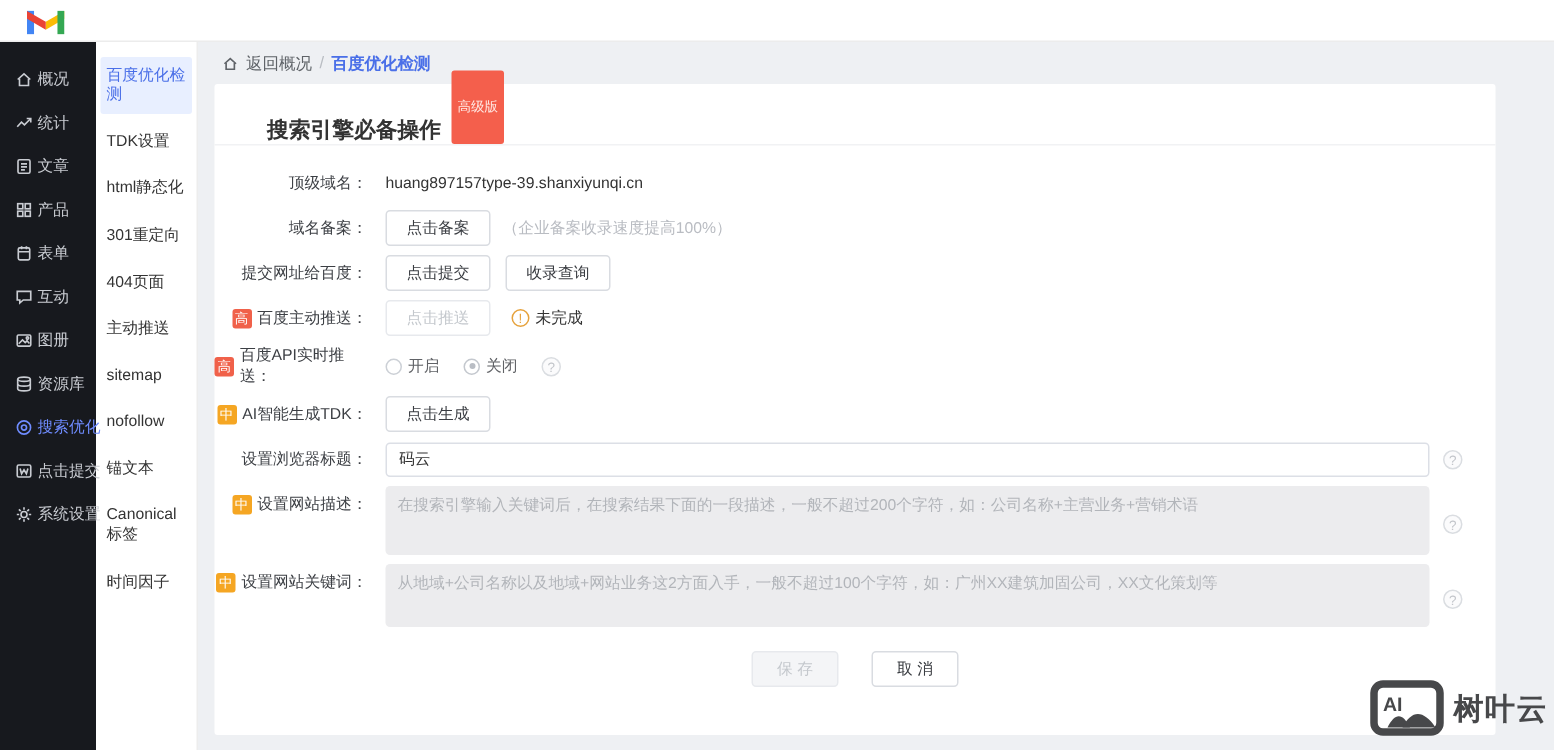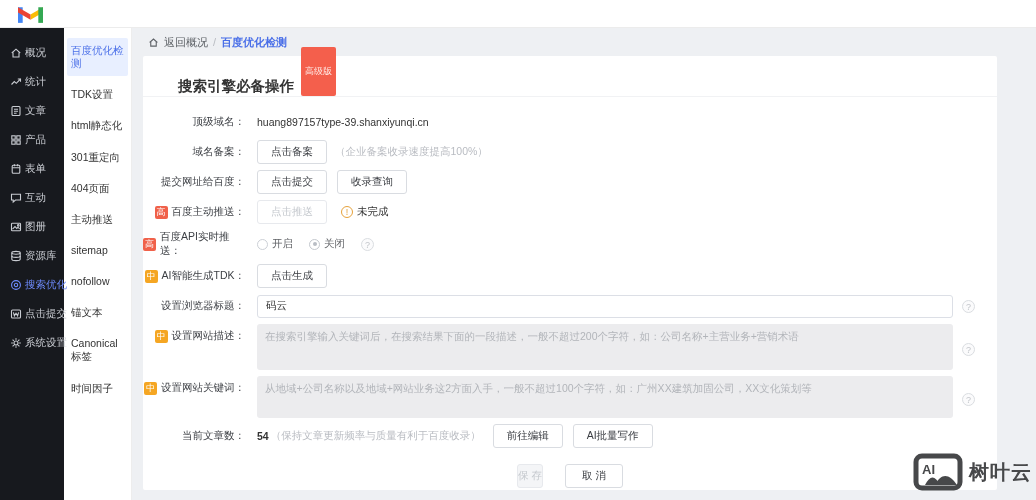--- a/index.html
+++ b/index.html
@@ -85,21 +85,21 @@
   .ta-desc { height:46px; }
   .ta-key  { height:42px; }
   .frow.top-align { align-items:flex-start; }
   .frow.top-align .frow-label { margin-top:5px; }
   .frow.top-align .q-ic { margin-top:5px; }
 
   .count-num { font-weight:bold; color:#333; margin-right:2px; }
   .articles-note { color:#b9bcc2; margin-right:12px; }
 
   .footer-row { display:flex; justify-content:center; gap:22px; margin-top:16px; }
-  .btn-save { height:24px; padding:0 0; background:#f4f5f7; border:1px solid #e7e9ed; color:#c4c8cd;
+  .btn-save { height:24px; padding:0 16px; background:#f4f5f7; border:1px solid #e7e9ed; color:#c4c8cd;
     border-radius:3px; font-size:10.5px; cursor:not-allowed; }
   .btn-cancel { height:24px; padding:0 16px; background:#fff; border:1px solid #d9dce1; color:#3a3d42;
     border-radius:3px; font-size:10.5px; cursor:pointer; }
 
   
   .watermark { position:absolute; right:4px; bottom:8px; display:flex; align-items:center; gap:6px;
     z-index:6; }
   .wm-text { font-size:20px; font-weight:bold; color:#47484a; letter-spacing:1px; }
 </style>
 </head>
@@ -340,31 +340,20 @@
         <div class="frow-label">
           <span class="pri-badge pri-mid">中</span>
           <span>设置网站关键词：</span>
         </div>
         <div class="frow-content">
           <textarea class="text-area ta-key" placeholder="从地域+公司名称以及地域+网站业务这2方面入手，一般不超过100个字符，如：广州XX建筑加固公司，XX文化策划等" style=""></textarea>
           <span class="q-ic">?</span>
         </div>
       </div>
 
-      <div class="frow">
-        <div class="frow-label">
-            <span>当前文章数：</span>
-          </div>
-        <div class="frow-content">
-          <span class="count-num">54</span>
-          <span class="articles-note">（保持文章更新频率与质量有利于百度收录）</span>
-          <button class="btn">前往编辑</button>
-          <button class="btn">AI批量写作</button>
-        </div>
-      </div>
 
       <div class="footer-row">
         <button class="btn-save">保 存</button>
         <button class="btn-cancel">取 消</button>
       </div>
 
     </div>
   </div>
 </div>
 

